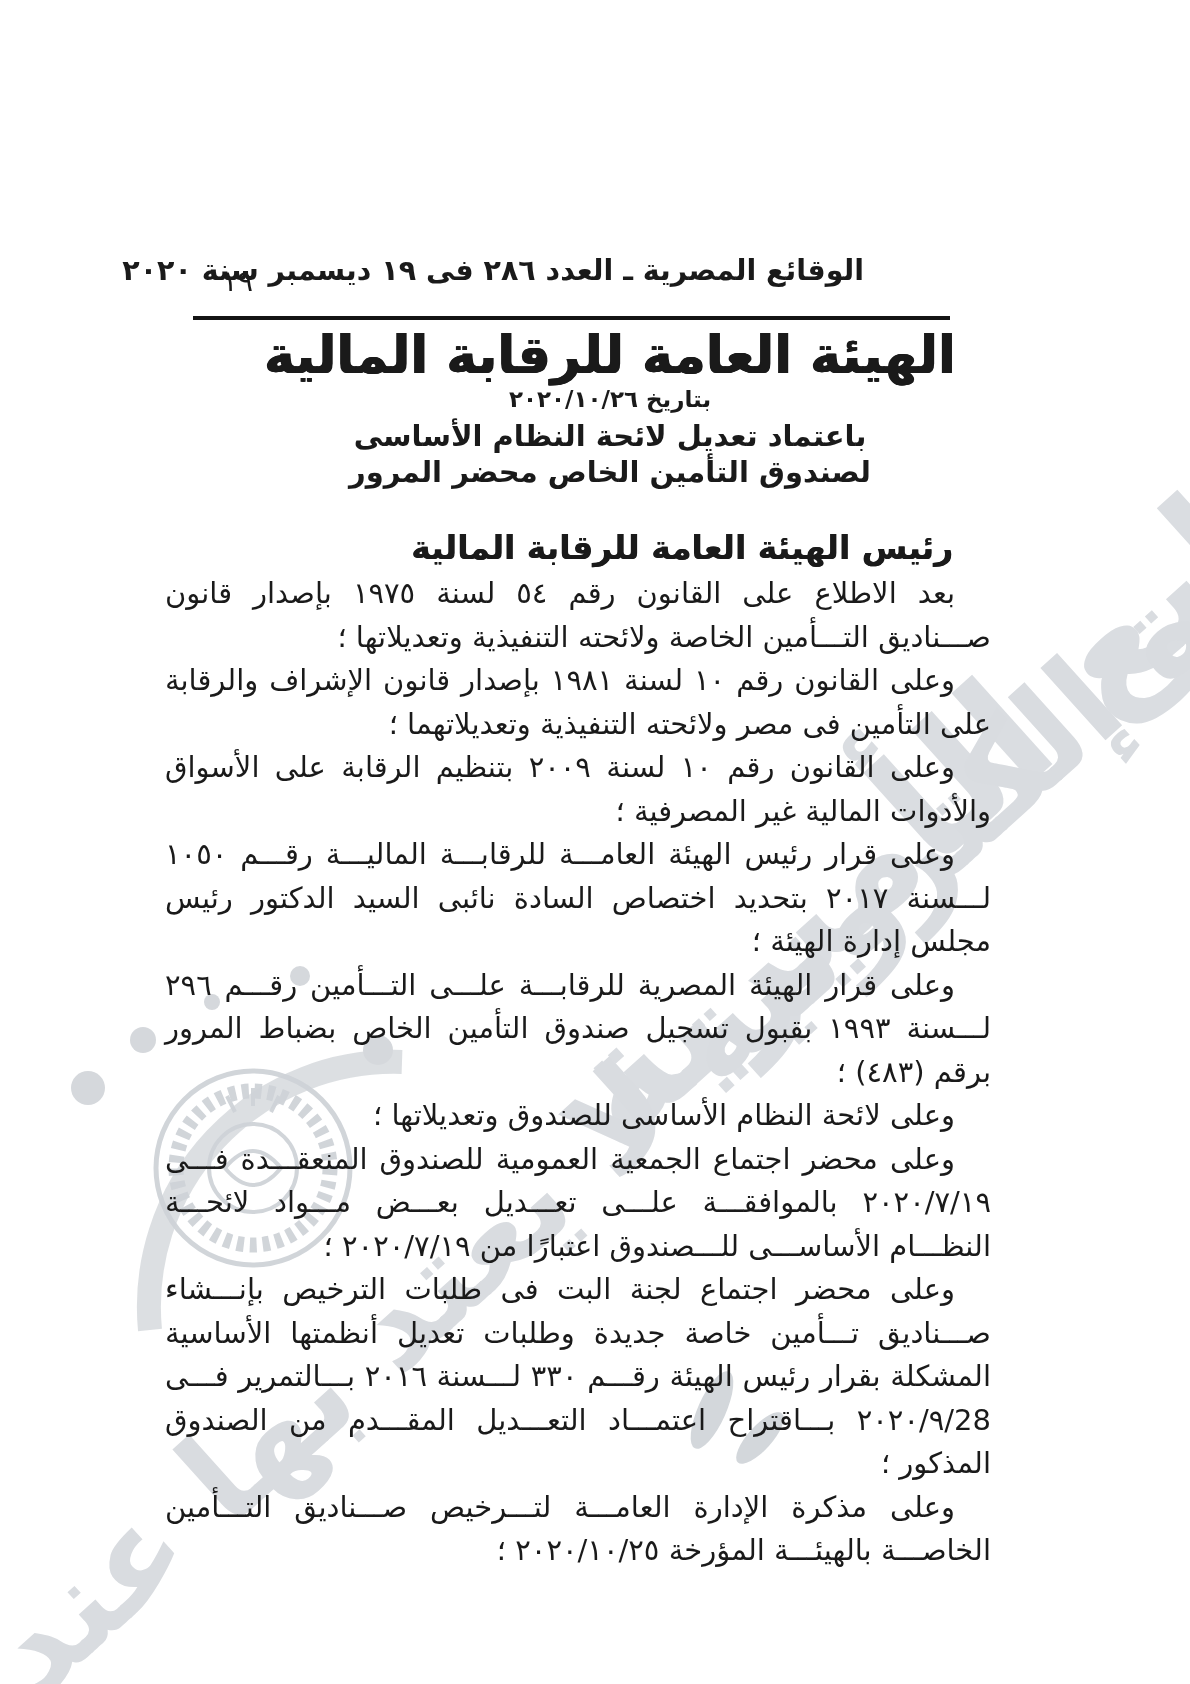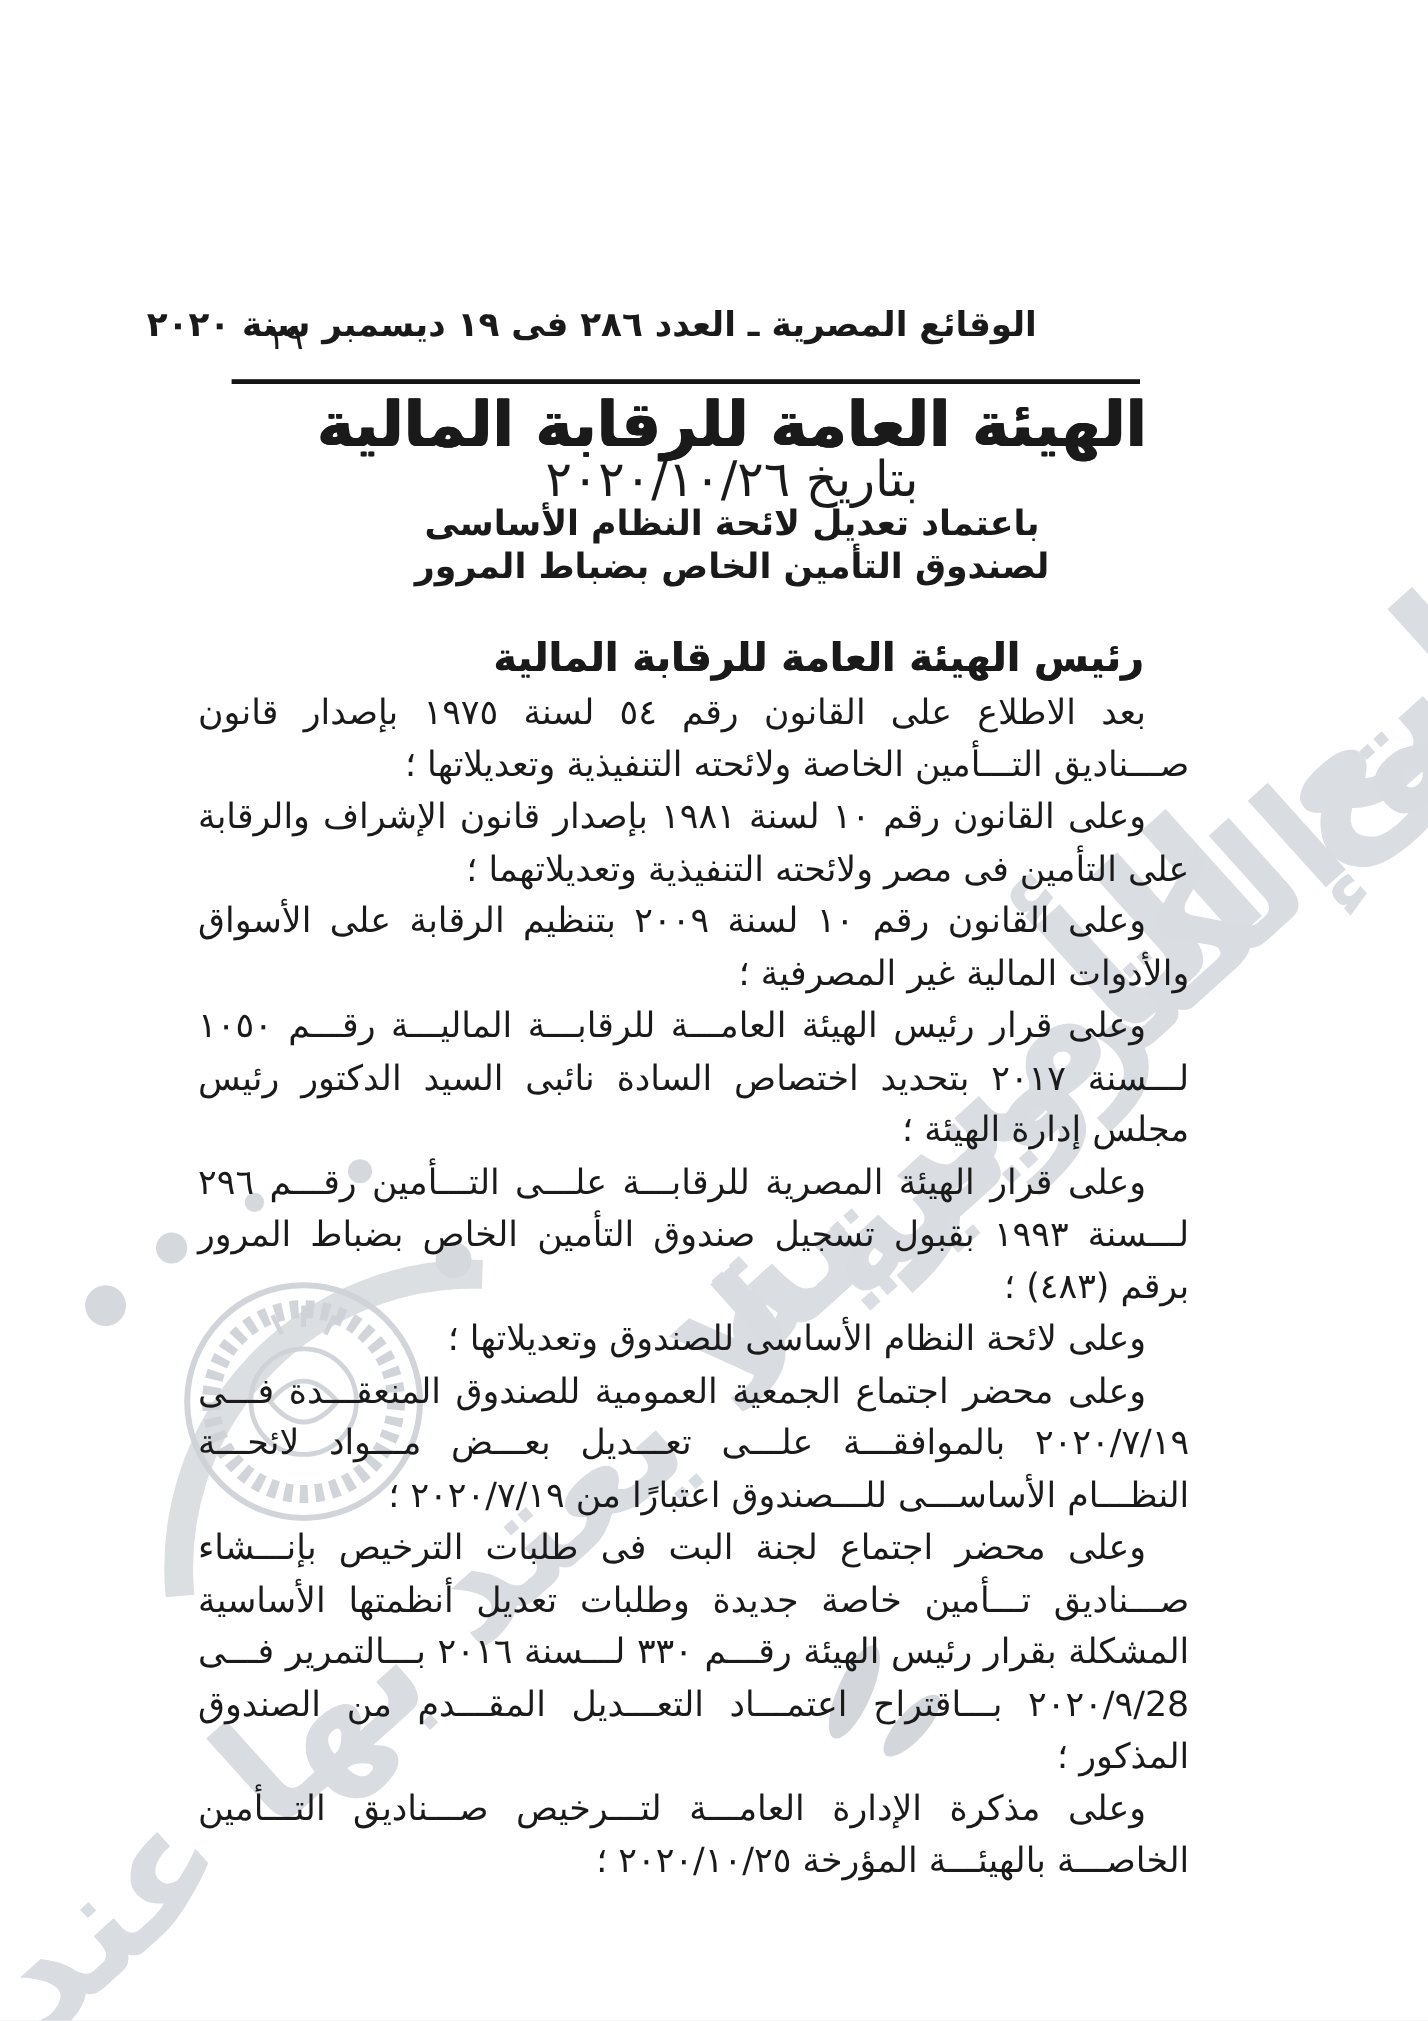--- a/index.html
+++ b/index.html
@@ -55,21 +55,21 @@
     text-align:center;direction:rtl;
   }
   .t-authority{
     font-size:52px;line-height:50px;font-weight:bold;
     text-shadow:0.6px 0 0 currentColor,-0.6px 0 0 currentColor;
   }
   .t-decree{
     font-size:33px;line-height:42px;font-weight:bold;
     text-shadow:0.5px 0 0 currentColor;
   }
-  .t-date{font-size:41px;line-height:38px;font-weight:normal;}
+  .t-date{font-size:23px;line-height:38px;font-weight:bold;}
   .t-sub{font-size:29px;line-height:36px;font-weight:bold;}
   .section-heading{
     position:absolute;right:237px;top:528px;
     font-size:33px;font-weight:bold;direction:rtl;white-space:nowrap;
     text-shadow:0.5px 0 0 currentColor;
   }
   .body-text{
     position:absolute;left:165px;top:572px;width:826px;
     direction:rtl;
     font-size:29px;line-height:43.5px;
@@ -115,21 +115,21 @@
   <div class="content">
 
     <span class="page-number">١٩</span>
     <span class="issue-line">الوقائع المصرية ـ العدد ٢٨٦ فى ١٩ ديسمبر سنة ٢٠٢٠</span>
     <div class="header-rule"></div>
 
     <div class="titles">
       <div class="t-authority">الهيئة العامة للرقابة المالية</div>
       <div class="t-date">بتاريخ ٢٠٢٠/١٠/٢٦</div>
       <div class="t-sub">باعتماد تعديل لائحة النظام الأساسى</div>
-      <div class="t-sub">لصندوق التأمين الخاص بضباط المرور</div>
+      <div class="t-sub">لصندوق التأمين الخاص محضر المرور</div>
     </div>
 
     <div class="section-heading">رئيس الهيئة العامة للرقابة المالية</div>
 
     <div class="body-text">
       <p>بعد الاطلاع على القانون رقم ٥٤ لسنة ١٩٧٥ بإصدار قانون صـــناديق التـــأمين الخاصة ولائحته التنفيذية وتعديلاتها ؛</p>
       <p>وعلى القانون رقم ١٠ لسنة ١٩٨١ بإصدار قانون الإشراف والرقابة على التأمين فى مصر ولائحته التنفيذية وتعديلاتهما ؛</p>
       <p>وعلى القانون رقم ١٠ لسنة ٢٠٠٩ بتنظيم الرقابة على الأسواق والأدوات المالية غير المصرفية ؛</p>
       <p>وعلى قرار رئيس الهيئة العامـــة للرقابـــة الماليـــة رقـــم ١٠٥٠ لـــسنة ٢٠١٧ بتحديد اختصاص السادة نائبى السيد الدكتور رئيس مجلس إدارة الهيئة ؛</p>
       <p>وعلى قرار الهيئة المصرية للرقابـــة علـــى التـــأمين رقـــم ٢٩٦ لـــسنة ١٩٩٣ بقبول تسجيل صندوق التأمين الخاص بضباط المرور برقم (٤٨٣) ؛</p>

